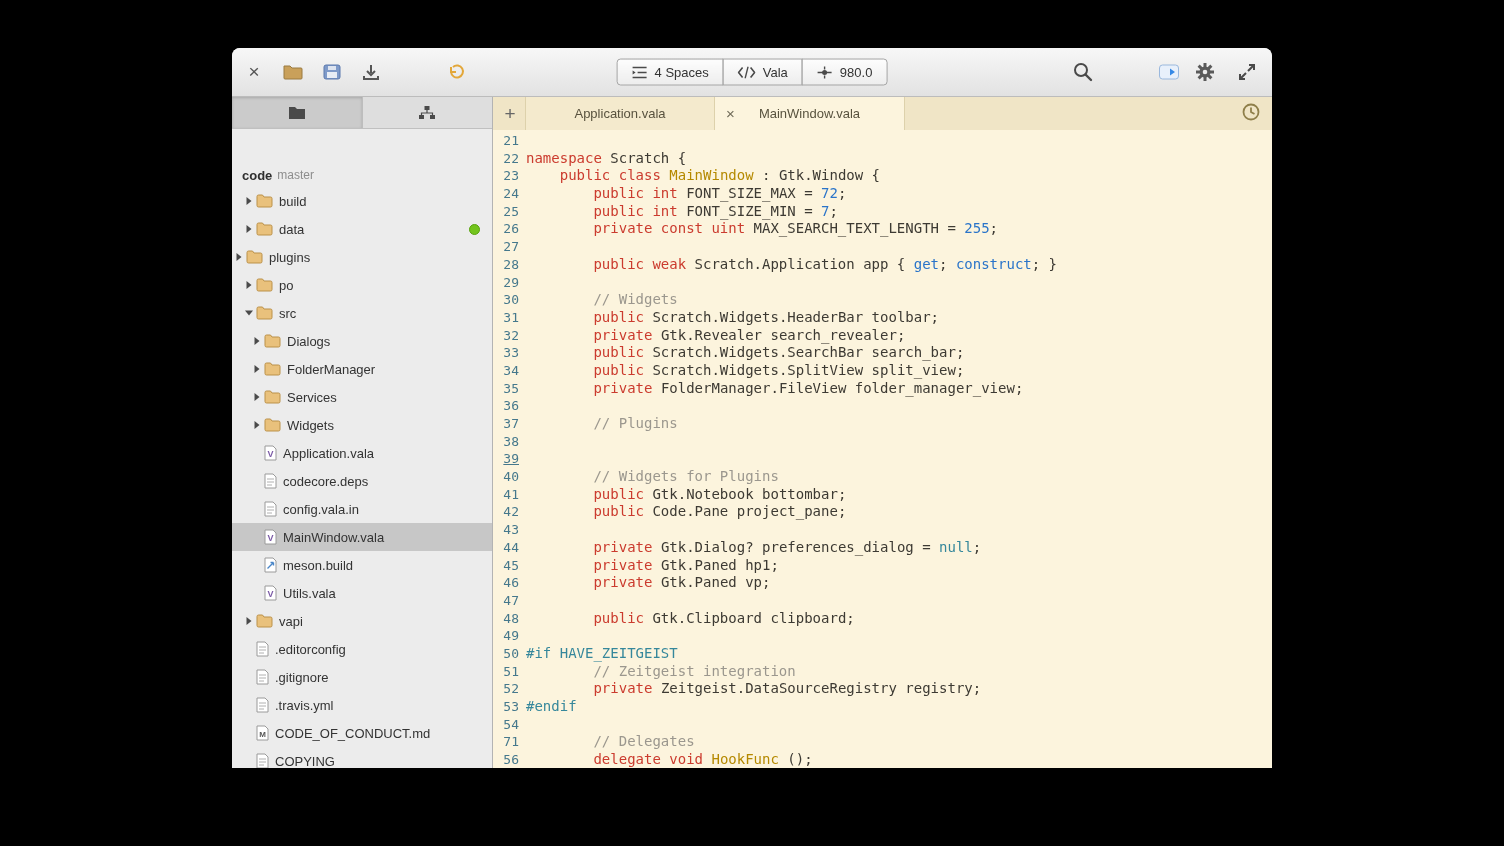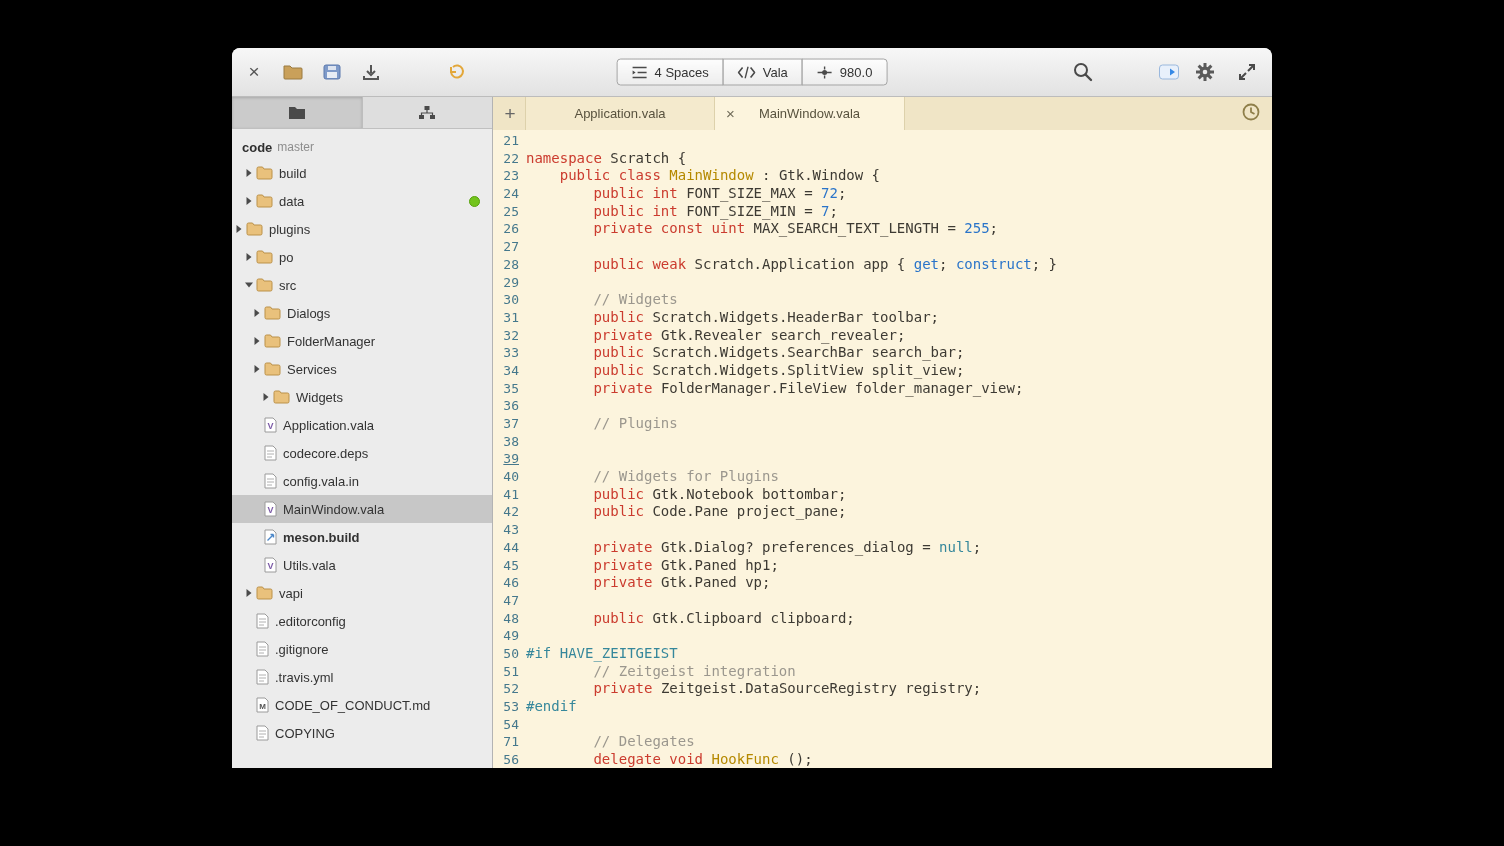--- a/index.html
+++ b/index.html
@@ -33,21 +33,21 @@
   
   .content { flex:1; display:flex; min-height:0; }
 
   
   .sidebar { width:261px; flex:0 0 261px; background:#ececec; border-right:1px solid #b3b3b3;
              display:flex; flex-direction:column; }
   .side-tabs { height:32px; flex:0 0 32px; display:flex; background:#dedede; border-bottom:1px solid #c0c0c0; }
   .side-tab { flex:1; display:flex; align-items:center; justify-content:center; }
   .side-tab.active { background:#cbcbcb; box-shadow:inset 0 1px 3px rgba(0,0,0,.18); }
   .side-tab + .side-tab { border-left:1px solid #bdbdbd; }
-  .tree { flex:1; overflow:hidden; padding-top:6px; }
+  .tree { flex:1; overflow:hidden; padding-top:6px;margin-top:28px; }
   .tree-header { height:24px; display:flex; align-items:center; padding-left:10px; }
   .proj-name { font-weight:bold; font-size:13px; color:#2f2f2f; }
   .proj-branch { font-size:12px; color:#8d8d8d; margin-left:5px; }
   .tree-row { height:28px; display:flex; align-items:center; font-size:13px; color:#333; }
   .tree-row.selected { background:#c7c7c7; }
   .expander { width:14px; flex:0 0 14px; justify-content:center; }
   .expander-spacer { width:14px; flex:0 0 14px; display:inline-block; }
   .item-icon { margin-right:6px; }
   .vcs-dot { width:11px; height:11px; border-radius:50%; border:1px solid #57a20c;
              margin-left:auto; margin-right:12px; }
@@ -311,21 +311,21 @@
                   <path d="M2.5 1l5 4-5 4z" fill="#4a4a4a"></path>
                 </svg>
               </span>
               <span class="icon item-icon">
                 <svg width="17" height="14" viewBox="0 0 17 14">
                   <path d="M1 2.5A1.5 1.5 0 0 1 2.5 1h4l1.5 2h6.5A1.5 1.5 0 0 1 16 4.5v7a1.5 1.5 0 0 1-1.5 1.5h-12A1.5 1.5 0 0 1 1 11.5z" fill="#e9c17c" stroke="#bb9149"></path>
                 </svg>
               </span>
               <span class="tree-label">Services</span>
             </div>
-            <div class="tree-row" style="padding-left: 27px;">
+            <div class="tree-row" style="padding-left: 18px;">
               <span class="icon expander">
                 <svg width="10" height="10" viewBox="0 0 10 10">
                   <path d="M2.5 1l5 4-5 4z" fill="#4a4a4a"></path>
                 </svg>
               </span>
               <span class="icon item-icon">
                 <svg width="17" height="14" viewBox="0 0 17 14">
                   <path d="M1 2.5A1.5 1.5 0 0 1 2.5 1h4l1.5 2h6.5A1.5 1.5 0 0 1 16 4.5v7a1.5 1.5 0 0 1-1.5 1.5h-12A1.5 1.5 0 0 1 1 11.5z" fill="#e9c17c" stroke="#bb9149"></path>
                 </svg>
               </span>
@@ -364,21 +364,21 @@
             <div class="tree-row selected" style="padding-left: 18px;">
               <span class="expander-spacer"></span>
               <span class="icon item-icon">
                 <svg width="13" height="16" viewBox="0 0 13 16">
                   <path d="M1 1h8l3 3v11H1z" fill="#fff" stroke="#9a9a9a"></path>
                   <text x="6.5" y="12" font-size="9" font-family="sans-serif" font-weight="bold" fill="#7b5aa6" text-anchor="middle">V</text>
                 </svg>
               </span>
               <span class="tree-label">MainWindow.vala</span>
             </div>
-            <div class="tree-row" style="padding-left: 18px; font-weight: bold;">
+            <div class="tree-row" style="padding-left: 18px;">
               <span class="expander-spacer"></span>
               <span class="icon item-icon">
                 <svg width="13" height="16" viewBox="0 0 13 16">
                   <path d="M1 1h8l3 3v11H1z" fill="#fff" stroke="#9a9a9a"></path>
                   <path d="M3.5 11.5L9.5 5.5M9.5 5.5h-3M9.5 5.5v3" stroke="#4a86c8" stroke-width="1.4" fill="none"></path>
                 </svg>
               </span>
               <span class="tree-label">meson.build</span>
             </div>
             <div class="tree-row" style="padding-left: 18px;">

